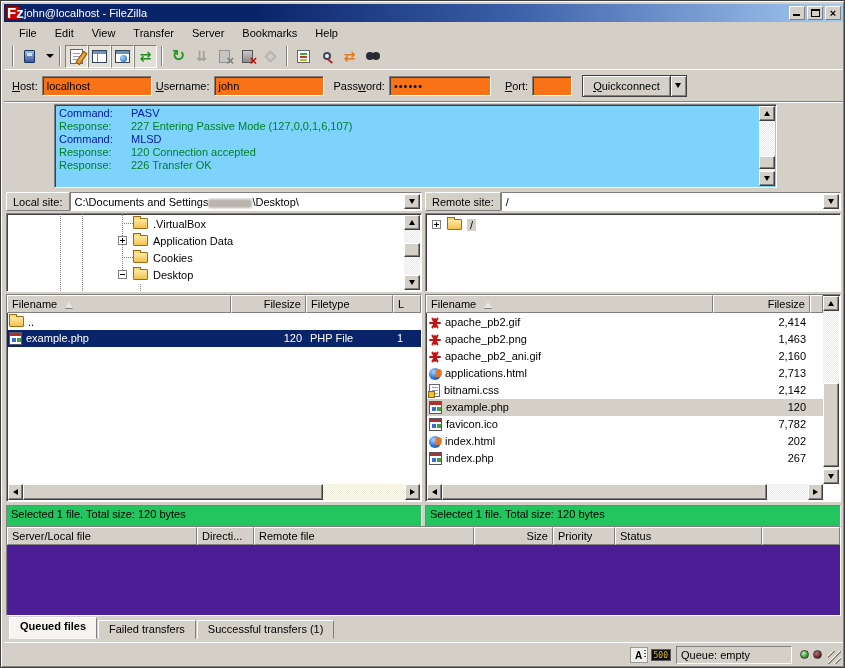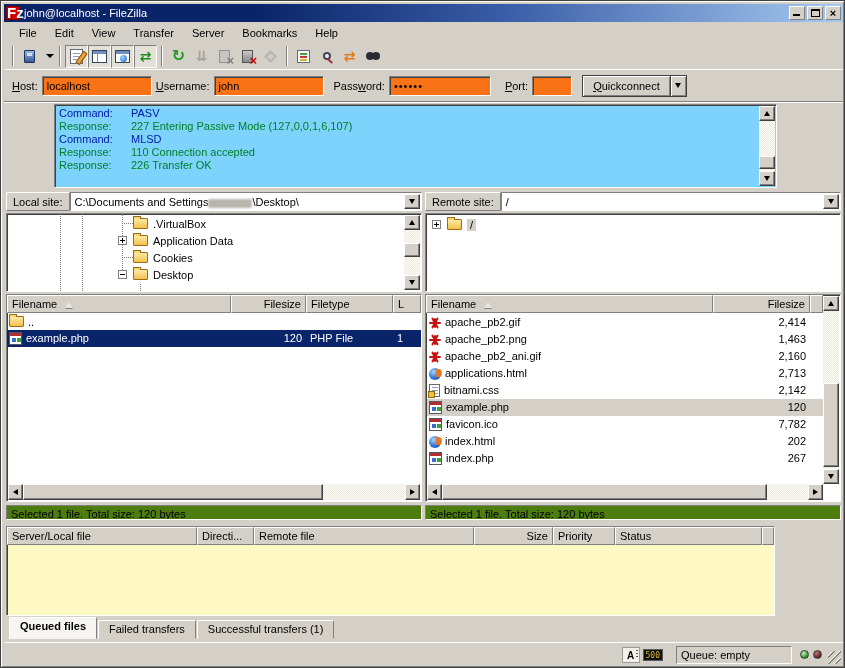--- a/index.html
+++ b/index.html
@@ -122,33 +122,33 @@
   .php-ic::after{content:"";position:absolute;left:2px;bottom:2px;width:4px;height:4px;background:#3a6ccc;box-shadow:5px 0 0 #3aa03a;}
   .ff-ic{width:12px;height:12px;border-radius:50%;background:radial-gradient(circle at 38% 32%,#a8d4ff,#2a74d8 55%,#0a3a8c);position:relative;}
   .ff-ic::after{content:"";position:absolute;right:-1px;top:1px;width:6px;height:8px;border-radius:0 50% 50% 0;background:linear-gradient(200deg,#ff9а00,#f06000);background:#f07818;opacity:.9;}
   .splat-ic{width:12px;height:12px;position:relative;}
   .splat-ic i{position:absolute;left:0;top:5px;width:12px;height:2px;background:#c41212;border-radius:1px;}
   .splat-ic i:nth-child(2){transform:rotate(60deg);} .splat-ic i:nth-child(3){transform:rotate(-60deg);} .splat-ic i:nth-child(4){transform:rotate(90deg);width:10px;left:1px;}
   .css-ic{width:11px;height:13px;background:#fff;border:1px solid #667;position:relative;}
   .css-ic::before{content:"";position:absolute;left:2px;top:2px;width:6px;height:7px;background:repeating-linear-gradient(#8899bb 0 1px,transparent 1px 3px);}
   .css-ic::after{content:"";position:absolute;left:-2px;bottom:-2px;width:5px;height:5px;background:#f0c030;border:1px solid #8a6a10;}
 
-  .statusfield{height:15px;padding:2px 0 0 4px;background:#4d7c0f;border:1px solid;border-color:#808080 #fff #fff #808080;white-space:nowrap;overflow:hidden;}
+  .statusfield{height:22px;padding:2px 0 0 4px;background:#22c55e;border:1px solid;border-color:#808080 #fff #fff #808080;white-space:nowrap;overflow:hidden;}
 
   
   .tabsrow{left:5px;top:615px;width:835px;height:23px;display:flex;align-items:flex-end;}
   .tab{height:19px;padding:2px 10px 0 10px;margin-right:1px;background:#d4d0c8;
     border:1px solid;border-color:#ffffff #808080 #d4d0c8 #ffffff;border-radius:2px 2px 0 0;white-space:nowrap;}
   .tab.active{height:22px;background:#f6f5f1;font-weight:bold;border-color:#ffffff #808080 #f6f5f1 #ffffff;}
 
   
   .statusbar{left:3px;top:641px;width:839px;height:24px;display:flex;align-items:center;justify-content:flex-end;padding-right:2px;border-top:1px solid #fff;}
   .asciibox{width:18px;height:16px;border:1px solid #999;background:#f2f0ea;text-align:center;font-weight:bold;font-size:10px;line-height:15px;position:relative;margin-right:3px;}
   .asciibox::after{content:"";position:absolute;right:1px;top:2px;width:2px;height:8px;background:repeating-linear-gradient(#555 0 1px,transparent 1px 3px);}
-  .badge{height:12px;padding:1px 2px 0 2px;background:#101010;border:1px solid #5a5a5a;color:#d8b830;font-size:8px;line-height:10px;font-family:"DejaVu Sans Mono","Liberation Mono",monospace;margin-right:13px;}
+  .badge{height:12px;padding:1px 2px 0 2px;background:#101010;border:1px solid #5a5a5a;color:#d8b830;font-size:8px;line-height:10px;font-family:"DejaVu Sans Mono","Liberation Mono",monospace;margin-right:5px;}
   .queuebox{width:116px;height:18px;background:#d4d0c8;border:1px solid;border-color:#808080 #fff #fff #808080;padding:2px 0 0 4px;margin-right:8px;white-space:nowrap;}
   .led{width:9px;height:9px;border-radius:50%;margin-right:4px;border:1px solid #3c3c3c;}
   .led-green{background:radial-gradient(circle at 35% 30%,#c2f2b0,#1e8c1e 75%);}
   .led-red{background:radial-gradient(circle at 35% 30%,#b87878,#5c1616 75%);}
   .grip{width:13px;height:13px;align-self:flex-end;margin:0 0 2px 2px;
     background:repeating-linear-gradient(135deg,transparent 0 3px,#ffffff 3px 4px,#8a8578 4px 5px);}
 </style>
 </head>
 <body>
 
@@ -245,21 +245,21 @@
     <div class="qc-drop">
         <span class="tri-dn"></span>
       </div>
   </div>
 
   <div class="abs logpane sunken-deep">
     <div class="log-body">
       <div class="log-line t-command"><span class="log-label">Command:</span><span>PASV</span></div>
       <div class="log-line t-response"><span class="log-label">Response:</span><span>227 Entering Passive Mode (127,0,0,1,6,107)</span></div>
       <div class="log-line t-command"><span class="log-label">Command:</span><span>MLSD</span></div>
-      <div class="log-line t-response"><span class="log-label">Response:</span><span>110 Connection accepted</span></div>
+      <div class="log-line t-response"><span class="log-label">Response:</span><span>120 Connection accepted</span></div>
       <div class="log-line t-response"><span class="log-label">Response:</span><span>226 Transfer OK</span></div>
     </div>
     <div class="abs sb-track" style="right:1px;top:1px;width:16px;bottom:1px">
       <div class="abs sb-btn" style="left:0;top:0;width:16px;height:15px">
           <span class="tri-up"></span>
         </div>
       <div class="abs sb-thumb" style="left:0;top:50px;width:16px;height:13px"></div>
       <div class="abs sb-btn" style="left:0;bottom:0;width:16px;height:15px">
           <span class="tri-dn"></span>
         </div>
@@ -460,21 +460,21 @@
           <span class="tri-lf"></span>
         </div>
       <div class="abs sb-thumb" style="left:15px;top:0;width:325px;height:16px"></div>
       <div class="abs sb-btn" style="right:0;top:0;width:15px;height:16px">
           <span class="tri-rt"></span>
         </div>
     </div>
   </div>
   <div class="abs statusfield" style="left:424px;top:504px;width:416px">Selected 1 file. Total size: 120 bytes</div>
 
-  <div class="abs sunken-deep" style="left:5px;top:525px;width:769px;height:90px;background:#fef9c3">
+  <div class="abs sunken-deep" style="left:5px;top:525px;width:835px;height:90px;background:#4c1d95">
     <div style="display:flex">
       <div class="hdr-cell" style="width:190px">Server/Local file</div>
       <div class="hdr-cell" style="width:57px">Directi...</div>
       <div class="hdr-cell" style="width:220px">Remote file</div>
       <div class="hdr-cell hdr-right" style="width:79px">Size</div>
       <div class="hdr-cell" style="width:62px">Priority</div>
       <div class="hdr-cell" style="width:147px">Status</div>
       <div class="hdr-cell" style="flex:1"></div>
     </div>
     <div style="height:69px"></div>

